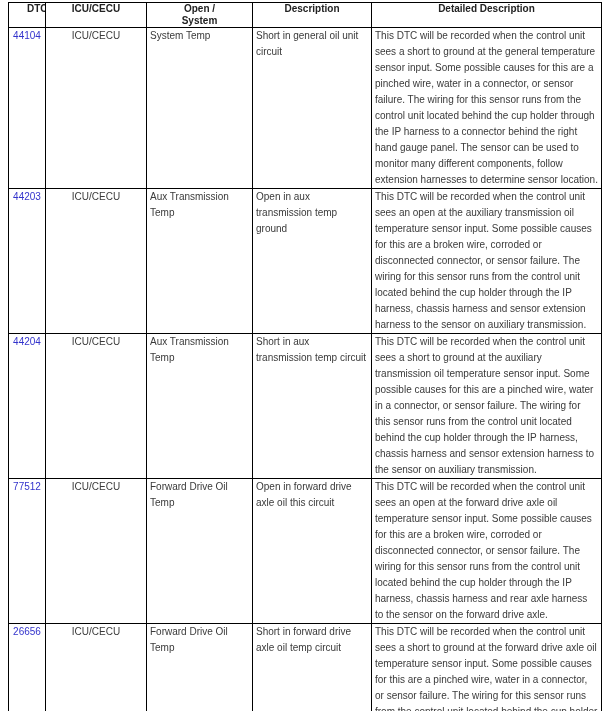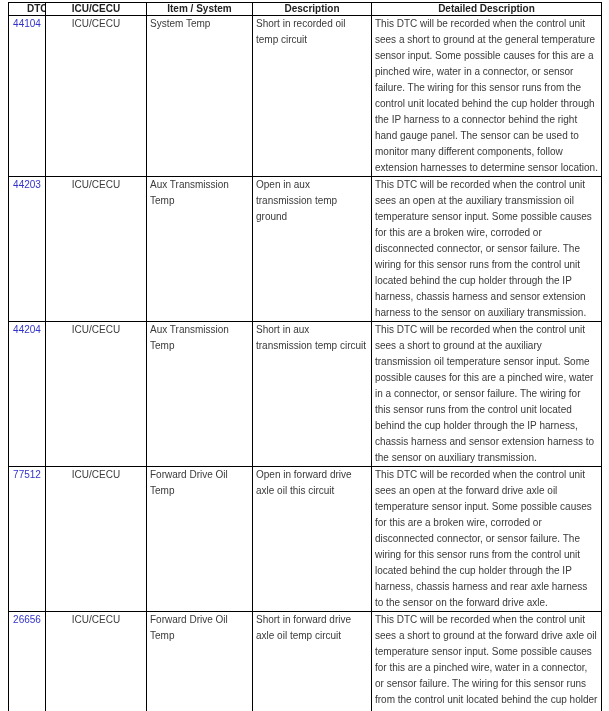--- a/index.html
+++ b/index.html
@@ -72,31 +72,31 @@
       <col class="c-dtc">
         <col class="c-unit">
         <col class="c-item">
         <col class="c-desc">
         <col class="c-detail">
     </colgroup>
     <thead>
       <tr>
         <th>DTC</th>
         <th>ICU/CECU</th>
-        <th>Item / System</th>
+        <th>Open / System</th>
         <th>Description</th>
         <th>Detailed Description</th>
       </tr>
     </thead>
     <tbody>
       <tr>
         <td class="cell-dtc"><a>44104</a></td>
         <td class="cell-unit">ICU/CECU</td>
         <td class="cell-item">System Temp</td>
-        <td class="cell-desc">Short in recorded oil temp circuit</td>
+        <td class="cell-desc">Short in general oil unit circuit</td>
         <td class="cell-detail">This DTC will be recorded when the control unit sees a short to ground at the general temperature sensor input.  Some possible causes for this are a pinched wire, water in a connector, or sensor failure.  The wiring for this sensor runs from the control unit located behind the cup holder through the IP harness to a connector behind the right hand gauge panel.  The sensor can be used to monitor many different components, follow extension harnesses to determine sensor location.</td>
       </tr>
       <tr>
         <td class="cell-dtc"><a>44203</a></td>
         <td class="cell-unit">ICU/CECU</td>
         <td class="cell-item">Aux Transmission Temp</td>
         <td class="cell-desc">Open in aux transmission temp ground</td>
         <td class="cell-detail">This DTC will be recorded when the control unit sees an open at the auxiliary transmission oil temperature sensor input.  Some possible causes for this are a broken wire, corroded or disconnected connector, or sensor failure.  The wiring for this sensor runs from the control unit located behind the cup holder through the IP harness, chassis harness and sensor extension harness to the sensor on auxiliary transmission.</td>
       </tr>
       <tr>

